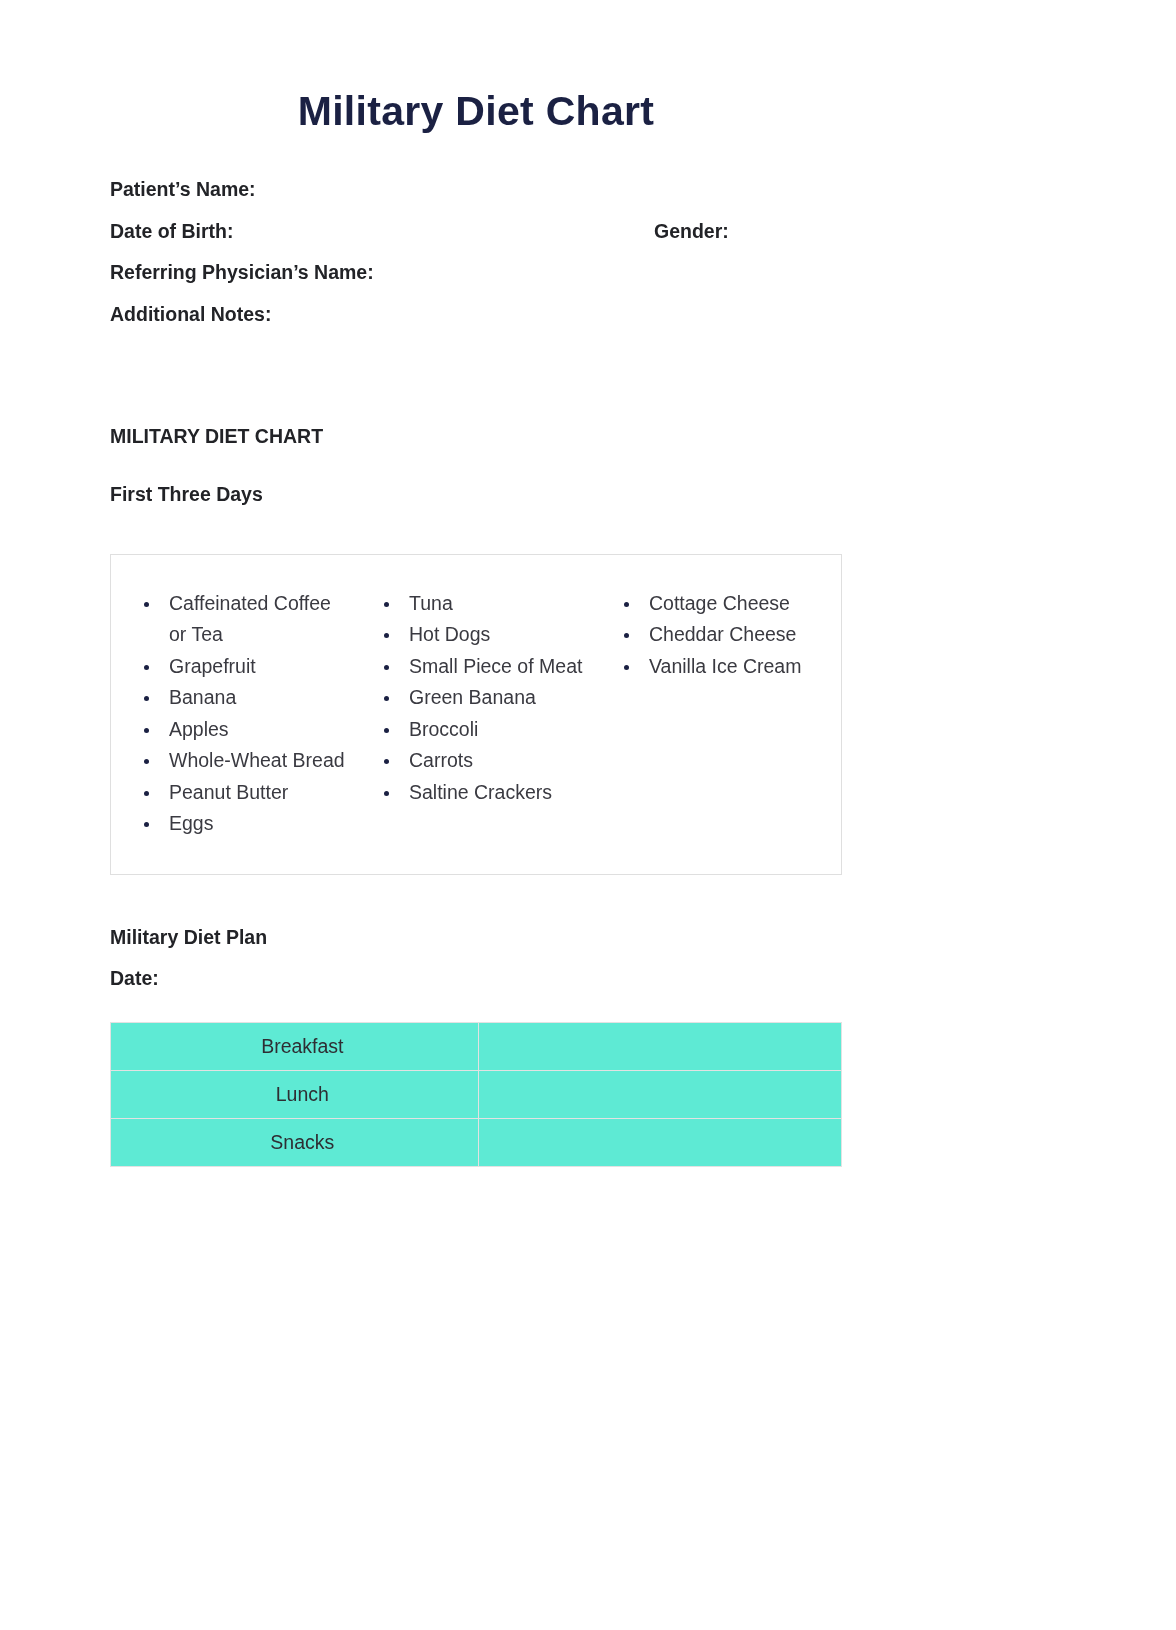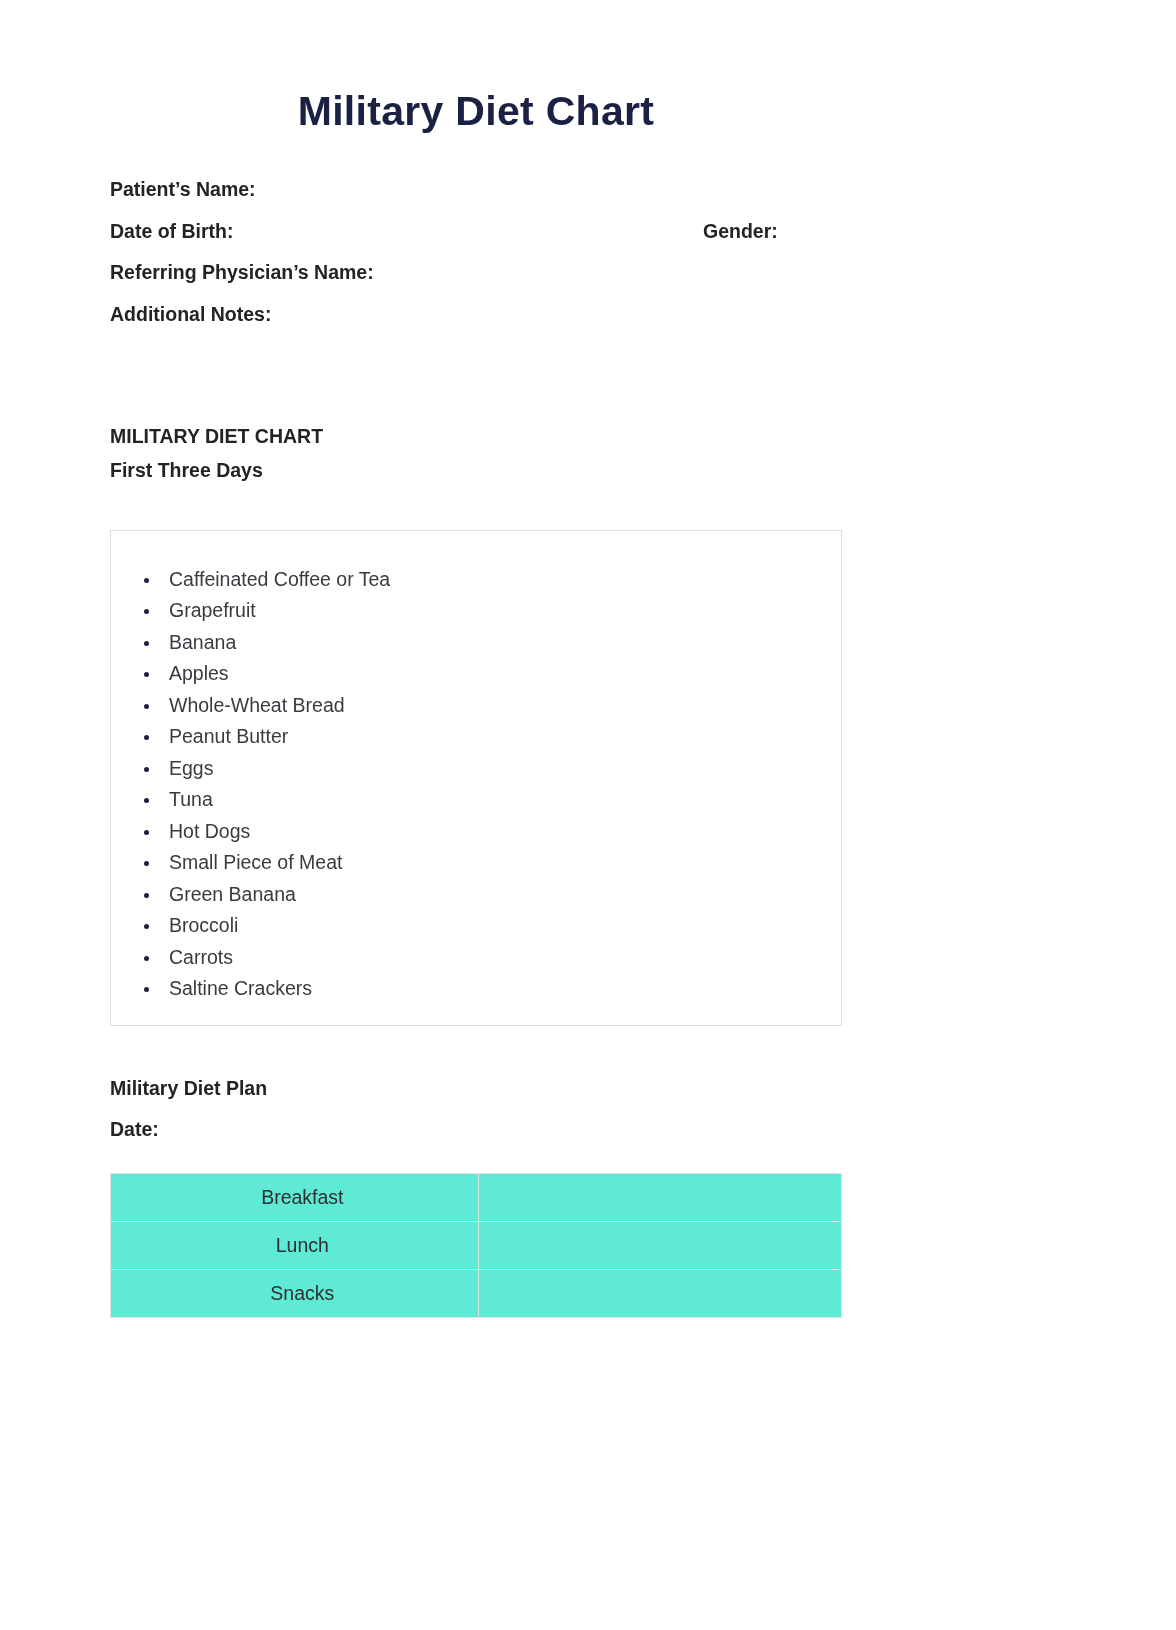--- a/index.html
+++ b/index.html
@@ -28,43 +28,43 @@
   .field-line {
     position: relative;
     font-size: 19.5px;
     font-weight: bold;
     color: #222327;
     line-height: 20px;
     margin-bottom: 21.5px;
   }
   .gender-label {
     position: absolute;
-    left: 593px;
+    left: 544px;
     top: 0;
   }
   .section-heading {
     margin: 102px 0 0 0;
     font-size: 19.5px;
     font-weight: bold;
     color: #222327;
     line-height: 20px;
   }
   .section-subheading {
-    margin: 14px 0 0 0;
+    margin: 38px 0 0 0;
     font-size: 19.5px;
     font-weight: bold;
     color: #222327;
     line-height: 20px;
   }
   .food-box {
     margin-top: 50px;
     border: 1px solid #dfdfdf;
-    padding: 33px 10px 20px 0;
+    padding: 33px 10px 34px 0;
     display: grid;
-    grid-template-columns: 1fr;
+    grid-template-columns: 1fr 1fr 1fr;
   }
   .food-box ul {
     margin: 0;
     padding-left: 50px;
     list-style: disc;
   }
   .food-box li {
     font-size: 19.5px;
     line-height: 31.5px;
     color: #3a3a41;
@@ -152,20 +152,25 @@
       </ul>
     <ul>
         <li>Tuna</li>
         <li>Hot Dogs</li>
         <li>Small Piece of Meat</li>
         <li>Green Banana</li>
         <li>Broccoli</li>
         <li>Carrots</li>
         <li>Saltine Crackers</li>
       </ul>
+    <ul>
+        <li>Cottage Cheese</li>
+        <li>Cheddar Cheese</li>
+        <li>Vanilla Ice Cream</li>
+      </ul>
   </div>
 
   <h3 class="plan-heading">Military Diet Plan</h3>
   <div class="date-line">Date:</div>
 
   <table class="meal-table">
     <tbody>
       <tr>
         <td class="meal-label-cell">Breakfast</td>
         <td></td>

